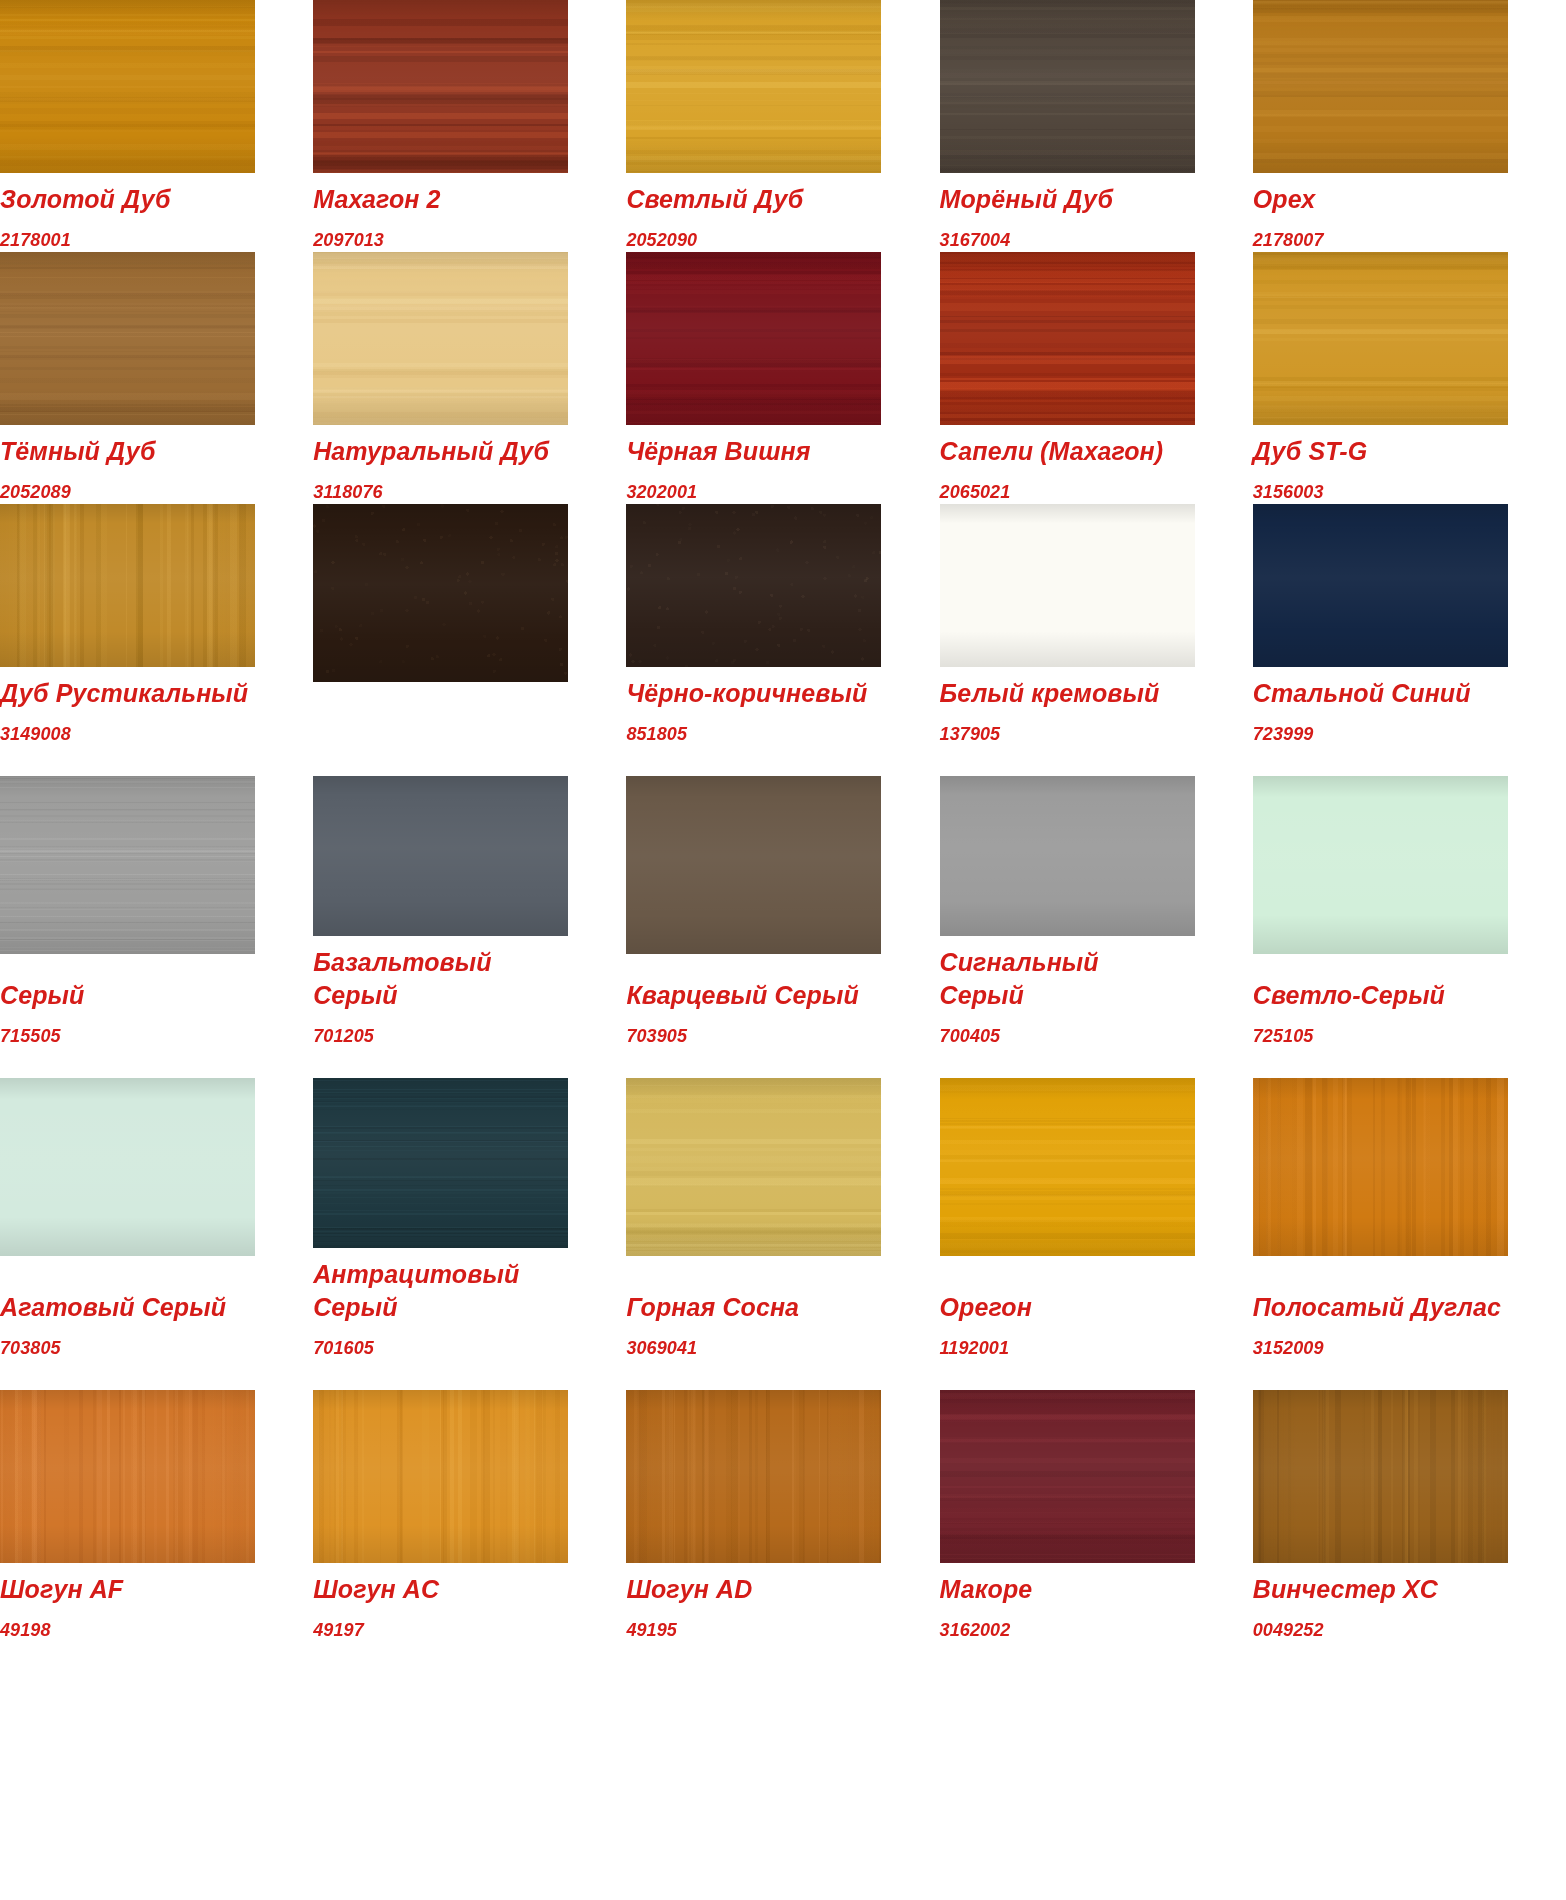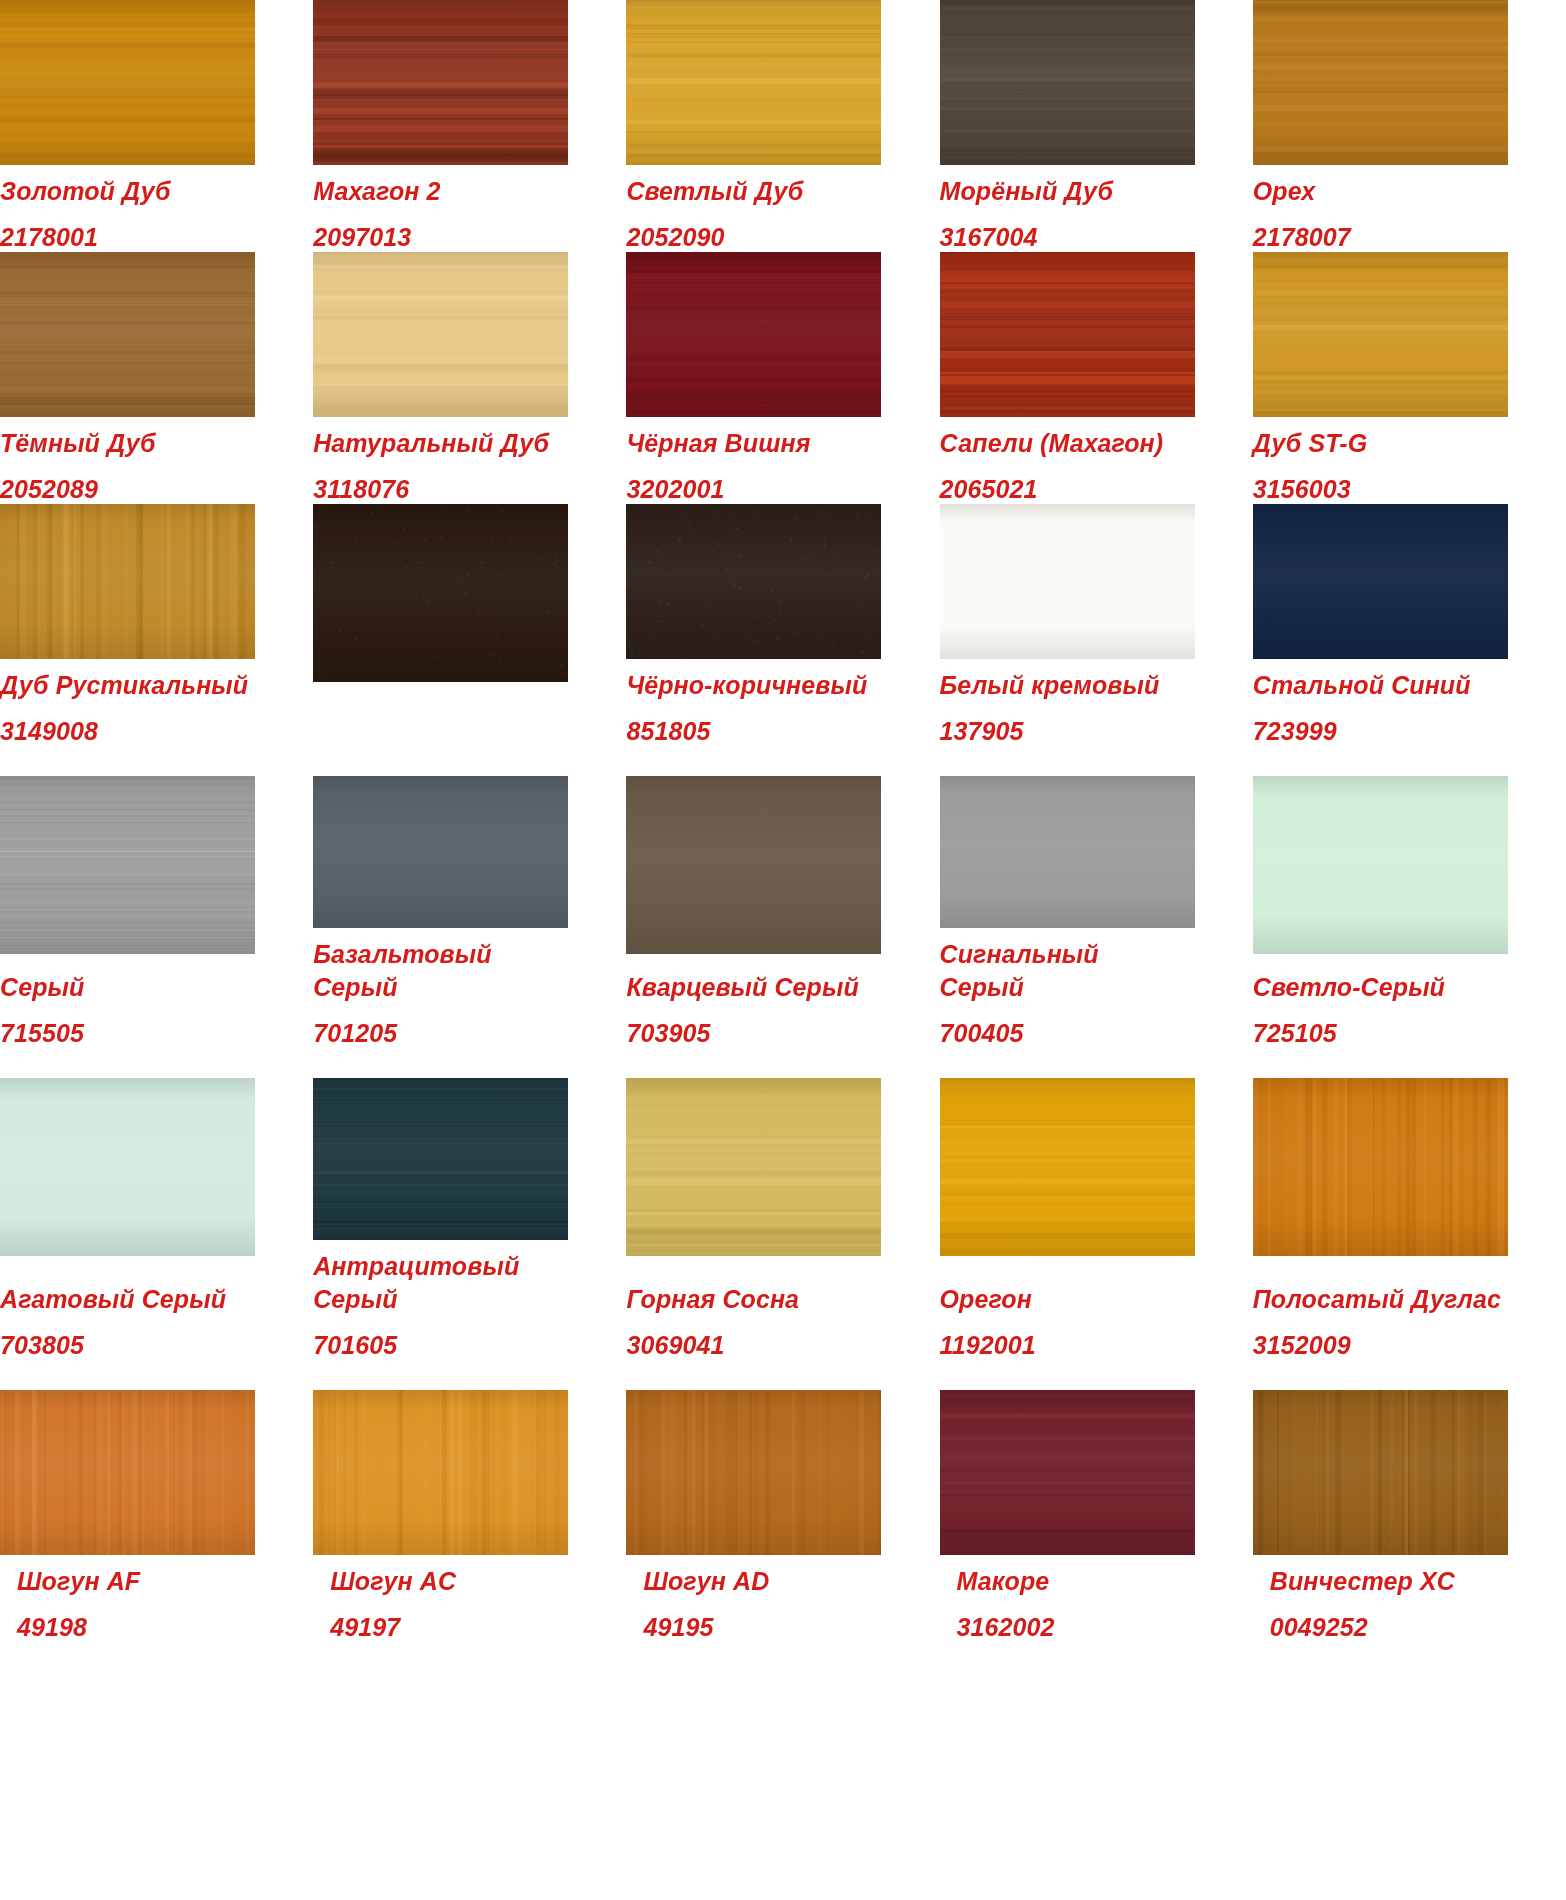--- a/index.html
+++ b/index.html
@@ -61,31 +61,31 @@
     font-size: 25px;
     font-weight: bold;
     font-style: italic;
     line-height: 1.32;
     letter-spacing: 0.1px;
     white-space: pre-line;
     margin: 0 0 14px 0;
   }
   .code {
     color: #d51c18;
-    font-size: 25px;
+    font-size: 18px;
     font-weight: bold;
     font-style: italic;
     line-height: 1.2;
     letter-spacing: 0.1px;
     margin: 0;
   }
   
   .cell.r1 .labels, .cell.r2 .labels { justify-content: flex-start; }
   .cell.r3 .labels, .cell.r4 .labels, .cell.r5 .labels { justify-content: flex-end; padding-bottom: 30px;}
-  .cell.r6 .labels { justify-content: flex-start; padding-left: 17px; }
+  .cell.r6 .labels { justify-content: flex-start; }
 </style>
 </head>
 <body>
 
 <div class="catalog" id="catalog">
     <div class="cell r1">
       <div class="swatch" style="background-image: linear-gradient(rgba(0, 0, 0, 0) 56.63%, rgba(219, 161, 41, 0.08) 56.63%, rgba(219, 161, 41, 0.08) 58.38%, rgba(0, 0, 0, 0) 58.38%), linear-gradient(rgba(0, 0, 0, 0) 3.68%, rgba(219, 161, 41, 0.08) 3.68%, rgba(219, 161, 41, 0.08) 4.3%, rgba(0, 0, 0, 0) 4.3%), linear-gradient(rgba(0, 0, 0, 0) 55.83%, rgba(169, 108, 5, 0.23) 55.83%, rgba(169, 108, 5, 0.23) 59.22%, rgba(0, 0, 0, 0) 59.22%), linear-gradient(rgba(0, 0, 0, 0) 29.13%, rgba(219, 161, 41, 0.21) 29.13%, rgba(219, 161, 41, 0.21) 30.26%, rgba(0, 0, 0, 0) 30.26%), linear-gradient(rgba(0, 0, 0, 0) 57.73%, rgba(169, 108, 5, 0.09) 57.73%, rgba(169, 108, 5, 0.09) 60.3%, rgba(0, 0, 0, 0) 60.3%), linear-gradient(rgba(0, 0, 0, 0) 43.44%, rgba(219, 161, 41, 0.15) 43.44%, rgba(219, 161, 41, 0.15) 46.14%, rgba(0, 0, 0, 0) 46.14%), linear-gradient(rgba(0, 0, 0, 0) 74.58%, rgba(219, 161, 41, 0.08) 74.58%, rgba(219, 161, 41, 0.08) 76.47%, rgba(0, 0, 0, 0) 76.47%), linear-gradient(rgba(0, 0, 0, 0) 4.03%, rgba(169, 108, 5, 0.14) 4.03%, rgba(169, 108, 5, 0.14) 4.83%, rgba(0, 0, 0, 0) 4.83%), linear-gradient(rgba(0, 0, 0, 0) 36.52%, rgba(219, 161, 41, 0.12) 36.52%, rgba(219, 161, 41, 0.12) 39.44%, rgba(0, 0, 0, 0) 39.44%), linear-gradient(rgba(0, 0, 0, 0) 29.41%, rgba(169, 108, 5, 0.06) 29.41%, rgba(169, 108, 5, 0.06) 32.26%, rgba(0, 0, 0, 0) 32.26%), linear-gradient(rgba(0, 0, 0, 0) 8.25%, rgba(219, 161, 41, 0.17) 8.25%, rgba(219, 161, 41, 0.17) 9.46%, rgba(0, 0, 0, 0) 9.46%), linear-gradient(rgba(0, 0, 0, 0) 17.18%, rgba(219, 161, 41, 0.3) 17.18%, rgba(219, 161, 41, 0.3) 18.62%, rgba(0, 0, 0, 0) 18.62%), linear-gradient(rgba(0, 0, 0, 0) 16.94%, rgba(219, 161, 41, 0.1) 16.94%, rgba(219, 161, 41, 0.1) 19.97%, rgba(0, 0, 0, 0) 19.97%), linear-gradient(rgba(0, 0, 0, 0) 26.33%, rgba(169, 108, 5, 0.32) 26.33%, rgba(169, 108, 5, 0.32) 29.81%, rgba(0, 0, 0, 0) 29.81%), linear-gradient(rgba(0, 0, 0, 0) 12.91%, rgba(169, 108, 5, 0.07) 12.91%, rgba(169, 108, 5, 0.07) 14.72%, rgba(0, 0, 0, 0) 14.72%), linear-gradient(rgba(0, 0, 0, 0) 14.93%, rgba(169, 108, 5, 0.1) 14.93%, rgba(169, 108, 5, 0.1) 16.31%, rgba(0, 0, 0, 0) 16.31%), linear-gradient(rgba(0, 0, 0, 0) 83.17%, rgba(219, 161, 41, 0.16) 83.17%, rgba(219, 161, 41, 0.16) 86.87%, rgba(0, 0, 0, 0) 86.87%), linear-gradient(rgba(0, 0, 0, 0) 69.74%, rgba(169, 108, 5, 0.23) 69.74%, rgba(169, 108, 5, 0.23) 73.23%, rgba(0, 0, 0, 0) 73.23%), linear-gradient(rgba(0, 0, 0, 0) 71.69%, rgba(169, 108, 5, 0.2) 71.69%, rgba(169, 108, 5, 0.2) 75.24%, rgba(0, 0, 0, 0) 75.24%), linear-gradient(rgba(0, 0, 0, 0) 53.34%, rgba(169, 108, 5, 0.13) 53.34%, rgba(169, 108, 5, 0.13) 56.65%, rgba(0, 0, 0, 0) 56.65%), linear-gradient(rgba(0, 0, 0, 0) 20.83%, rgba(219, 161, 41, 0.22) 20.83%, rgba(219, 161, 41, 0.22) 22.42%, rgba(0, 0, 0, 0) 22.42%), linear-gradient(rgba(0, 0, 0, 0) 11.24%, rgba(219, 161, 41, 0.26) 11.24%, rgba(219, 161, 41, 0.26) 12.07%, rgba(0, 0, 0, 0) 12.07%), linear-gradient(rgba(0, 0, 0, 0) 92.65%, rgba(169, 108, 5, 0.15) 92.65%, rgba(169, 108, 5, 0.15) 95.77%, rgba(0, 0, 0, 0) 95.77%), linear-gradient(rgba(0, 0, 0, 0) 90.3%, rgba(219, 161, 41, 0.15) 90.3%, rgba(219, 161, 41, 0.15) 91.37%, rgba(0, 0, 0, 0) 91.37%), linear-gradient(rgba(0, 0, 0, 0) 49.44%, rgba(219, 161, 41, 0.16) 49.44%, rgba(219, 161, 41, 0.16) 51.1%, rgba(0, 0, 0, 0) 51.1%), linear-gradient(rgba(0, 0, 0, 0) 62.62%, rgba(169, 108, 5, 0.14) 62.62%, rgba(169, 108, 5, 0.14) 65.64%, rgba(0, 0, 0, 0) 65.64%), linear-gradient(rgba(169, 108, 5, 0.12) 0%, rgba(0, 0, 0, 0) 20%, rgba(0, 0, 0, 0) 80%, rgba(169, 108, 5, 0.12) 100%), linear-gradient(rgb(200, 134, 13), rgb(200, 134, 13));"></div>
       <div class="labels">
         <div class="name">Золотой Дуб</div>
         <div class="code">2178001</div>

